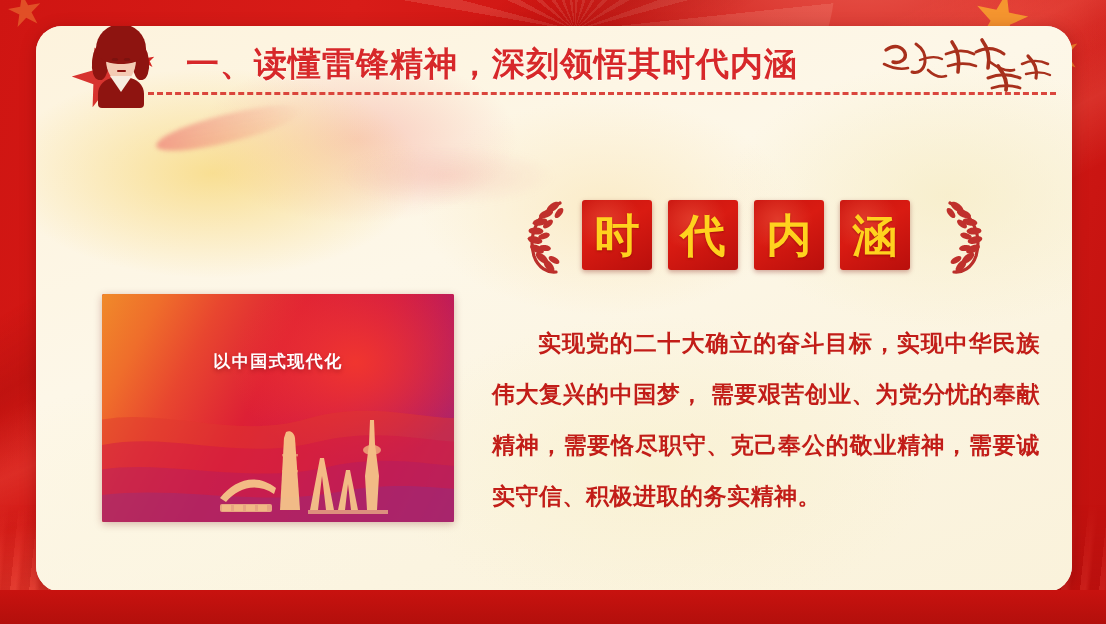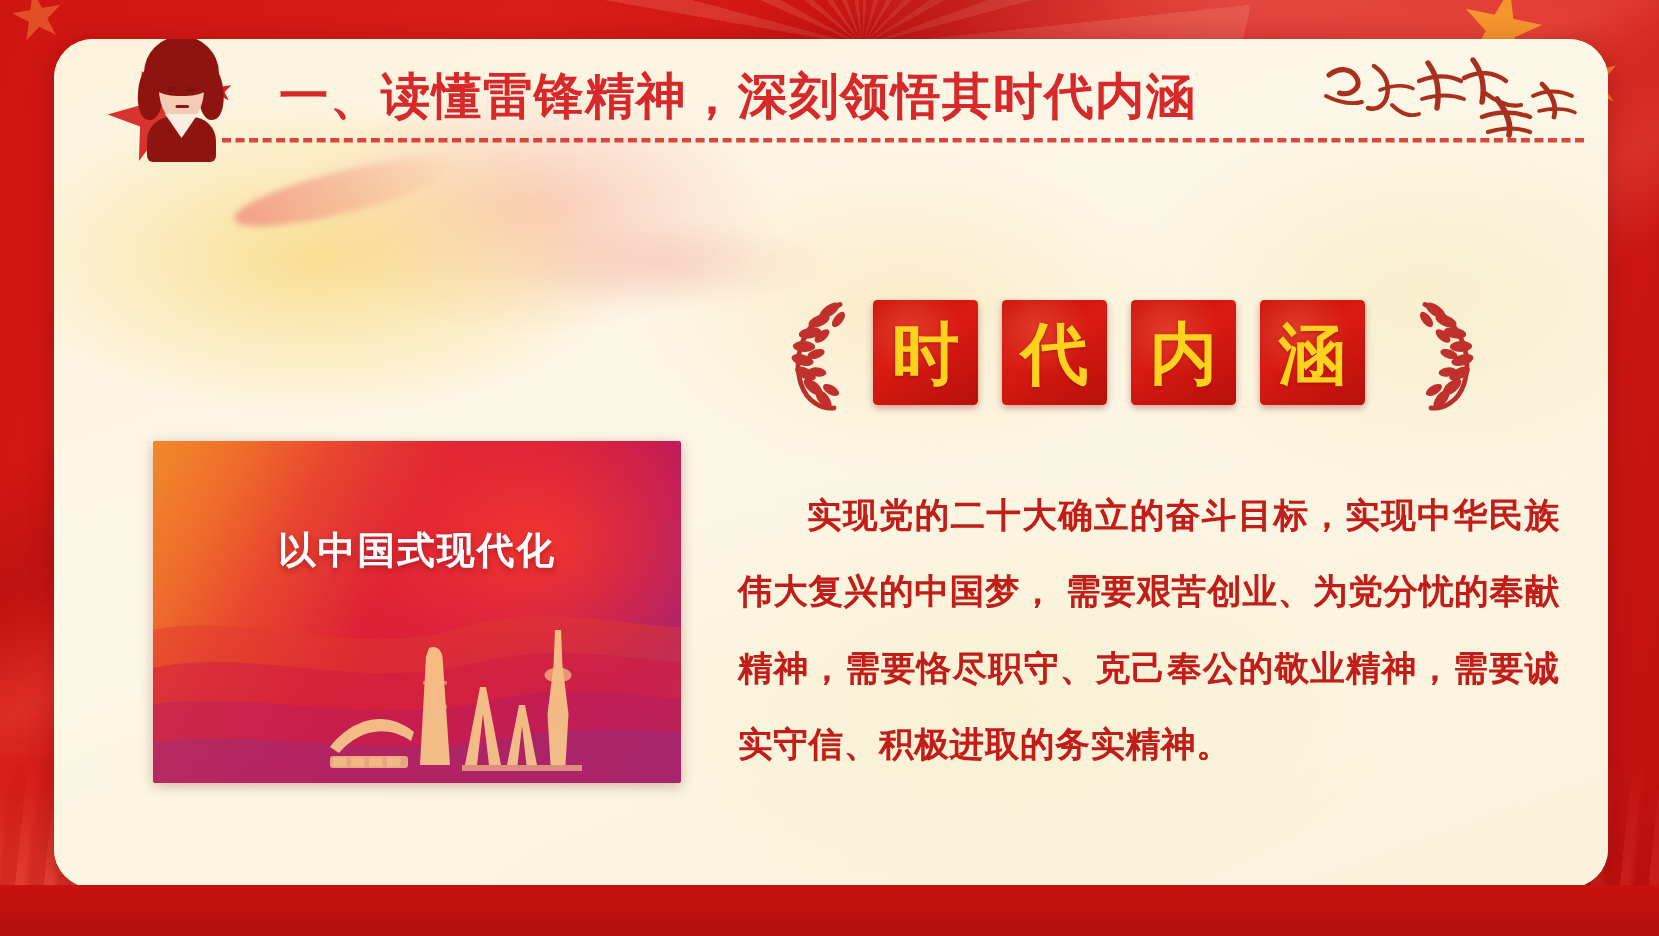--- a/index.html
+++ b/index.html
@@ -285,21 +285,21 @@
     opacity: .85;
   }
   .card-title {
     position: absolute;
     left: 0; right: 0; top: 56px;
     text-align: center;
     color: #fff;
     font-weight: bold;
     text-shadow: 0 2px 4px rgba(120,8,20,.45);
   }
-  .card-title .l1 { font-size: 25px; letter-spacing: 1.5px; }
+  .card-title .l1 { font-size: 17px; letter-spacing: 1.5px; }
   .card-title .l2 { font-size: 25px; letter-spacing: .5px; margin-top: 10px; }
   .skyline { position: absolute; right: 4px; bottom: 0; width: 230px; height: 108px; }
 
   
   .bottom-strip {
     position: absolute;
     left: 0; right: 0; bottom: 0;
     height: 34px;
     background: linear-gradient(180deg, #c8120f 0%, #b30f0c 100%);
   }

